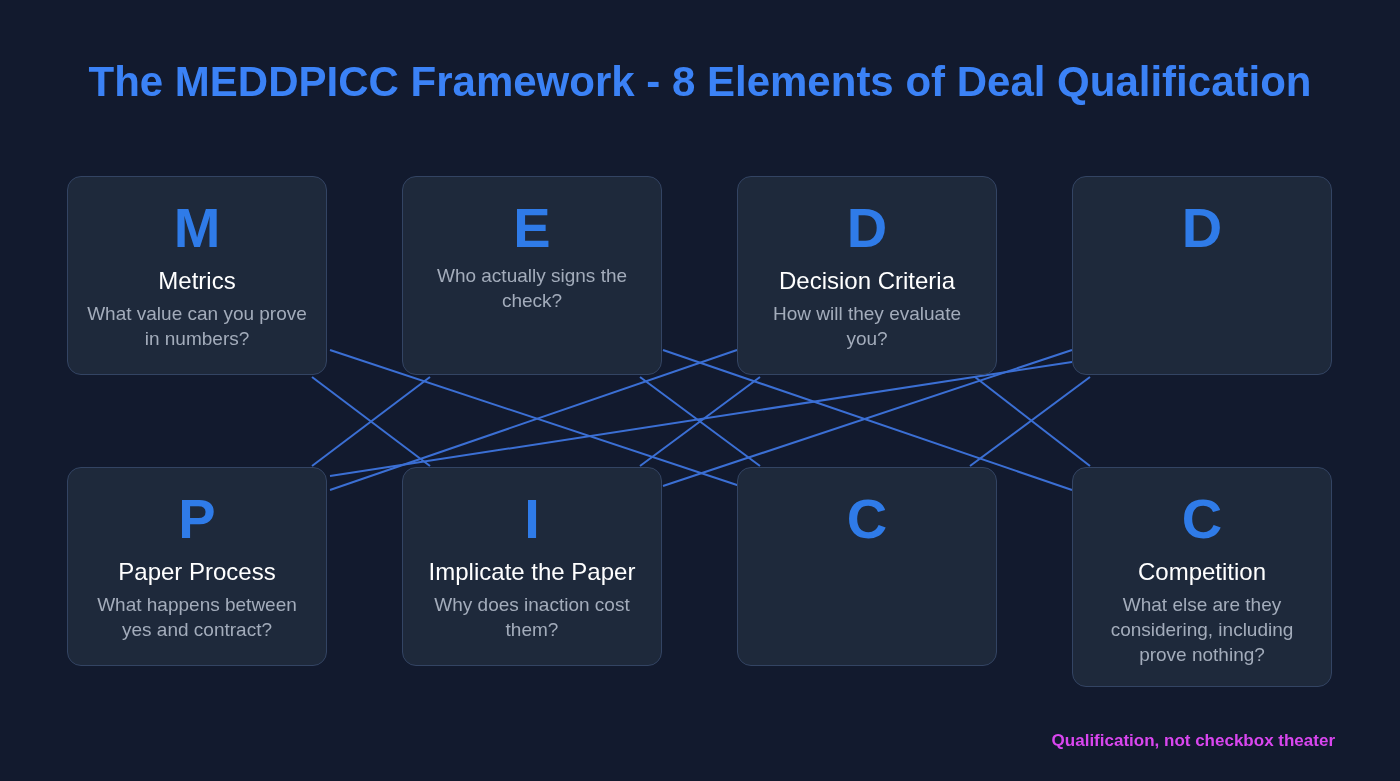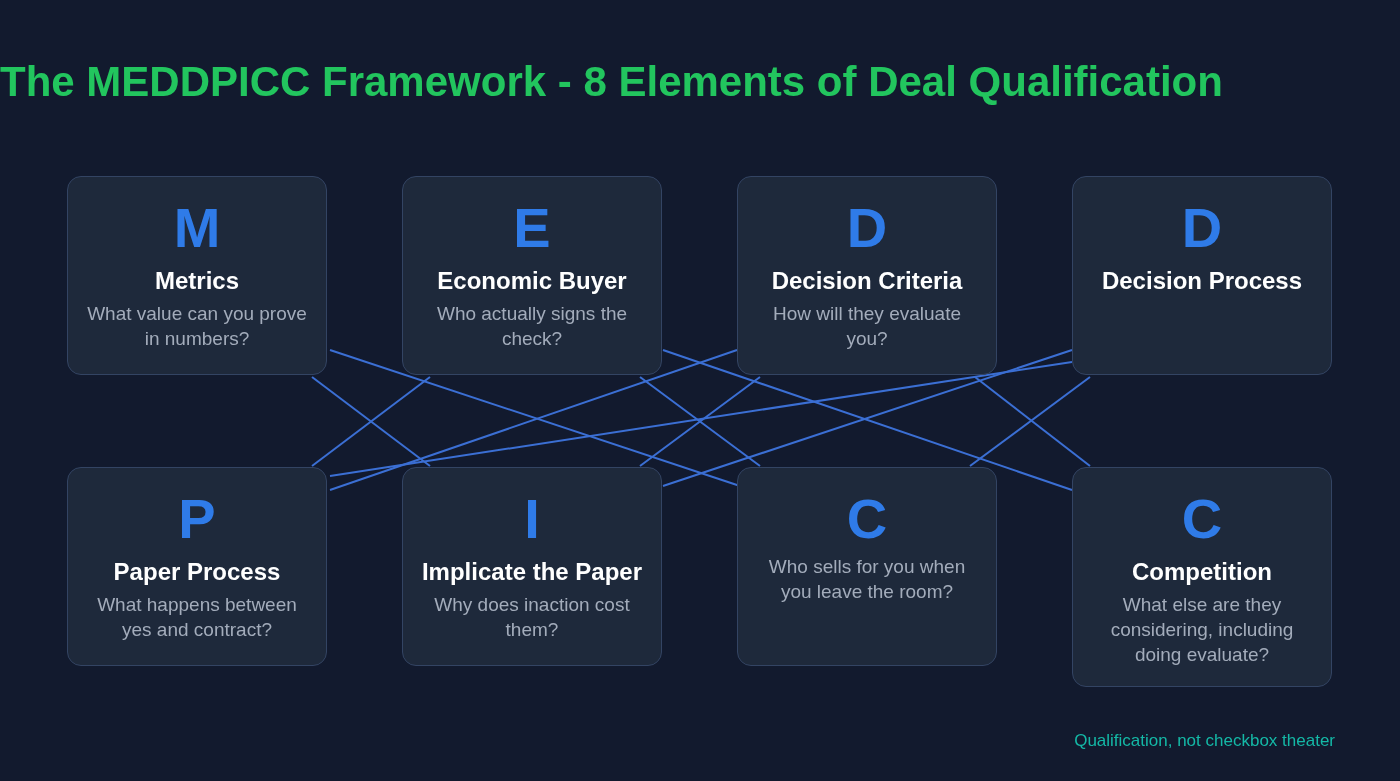--- a/index.html
+++ b/index.html
@@ -1,24 +1,24 @@
 <!DOCTYPE html>
 <html><head>
 <meta charset="utf-8">
 <style>
   html,body{margin:0;padding:0;}
   body{width:1400px;height:781px;background:#121a2e;position:relative;overflow:hidden;font-family:"Liberation Sans",sans-serif;}
-  .title{position:absolute;top:58px;left:0;width:1400px;color:#22c55e;font-weight:bold;font-size:42px;letter-spacing:0px;}
+  .title{position:absolute;top:58px;left:0;width:1400px;text-align:center;color:#3b82f6;font-weight:bold;font-size:42px;letter-spacing:0px;}
   svg.lines{position:absolute;left:0;top:0;}
   .card{position:absolute;width:260px;height:199px;background:#1e293b;border:1.5px solid #334463;border-radius:14px;box-sizing:border-box;text-align:center;}
   .card.tall{height:220px;}
   .letter{margin-top:22px;font-size:56px;font-weight:bold;color:#2f7be8;line-height:58px;}
-  .name{margin-top:10px;font-size:24px;font-weight:bold;color:#ffffff;line-height:28px;}
+  .name{margin-top:10px;font-size:24px;font-weight:normal;color:#ffffff;line-height:28px;}
   .q{margin:6px auto 0;width:225px;font-size:19px;color:#a3acbb;line-height:25px;text-align:center;}
-  .footer{position:absolute;right:65px;top:731px;font-size:17px;color:#14b8a6;}
+  .footer{position:absolute;right:65px;top:731px;font-size:17px;color:#d946ef;font-weight:bold;}
 </style>
 </head>
 <body>
 
 <div class="title">The MEDDPICC Framework - 8 Elements of Deal Qualification</div>
 
 <svg class="lines" width="1400" height="781">
   <g stroke="#3b6fd4" stroke-width="2" fill="none">
     <line x1="330" y1="350" x2="740" y2="486"></line>
     <line x1="312" y1="377" x2="430" y2="466"></line>
@@ -34,45 +34,42 @@
   </g>
 </svg>
 
 <div class="card" style="left:67px;top:176px;">
   <div class="letter">M</div>
   <div class="name">Metrics</div>
   <div class="q">What value can you prove in numbers?</div>
 </div>
 <div class="card" style="left:402px;top:176px;">
   <div class="letter">E</div>
-  <div class="name">Economic Buyer</div>
   <div class="q">Who actually signs the check?</div>
 </div>
 <div class="card" style="left:737px;top:176px;">
   <div class="letter">D</div>
   <div class="name">Decision Criteria</div>
   <div class="q">How will they evaluate you?</div>
 </div>
 <div class="card" style="left:1072px;top:176px;">
   <div class="letter">D</div>
-  <div class="name">Decision Process</div>
 </div>
 <div class="card" style="left:67px;top:467px;">
   <div class="letter">P</div>
   <div class="name">Paper Process</div>
   <div class="q">What happens between yes and contract?</div>
 </div>
 <div class="card" style="left:402px;top:467px;">
   <div class="letter">I</div>
   <div class="name">Implicate the Paper</div>
   <div class="q">Why does inaction cost them?</div>
 </div>
 <div class="card" style="left:737px;top:467px;">
   <div class="letter">C</div>
-  <div class="q">Who sells for you when you leave the room?</div>
 </div>
 <div class="card tall" style="left:1072px;top:467px;">
   <div class="letter">C</div>
   <div class="name">Competition</div>
-  <div class="q">What else are they considering, including doing evaluate?</div>
+  <div class="q">What else are they considering, including prove nothing?</div>
 </div>
 
 <div class="footer">Qualification, not checkbox theater</div>
 
 </body></html>

